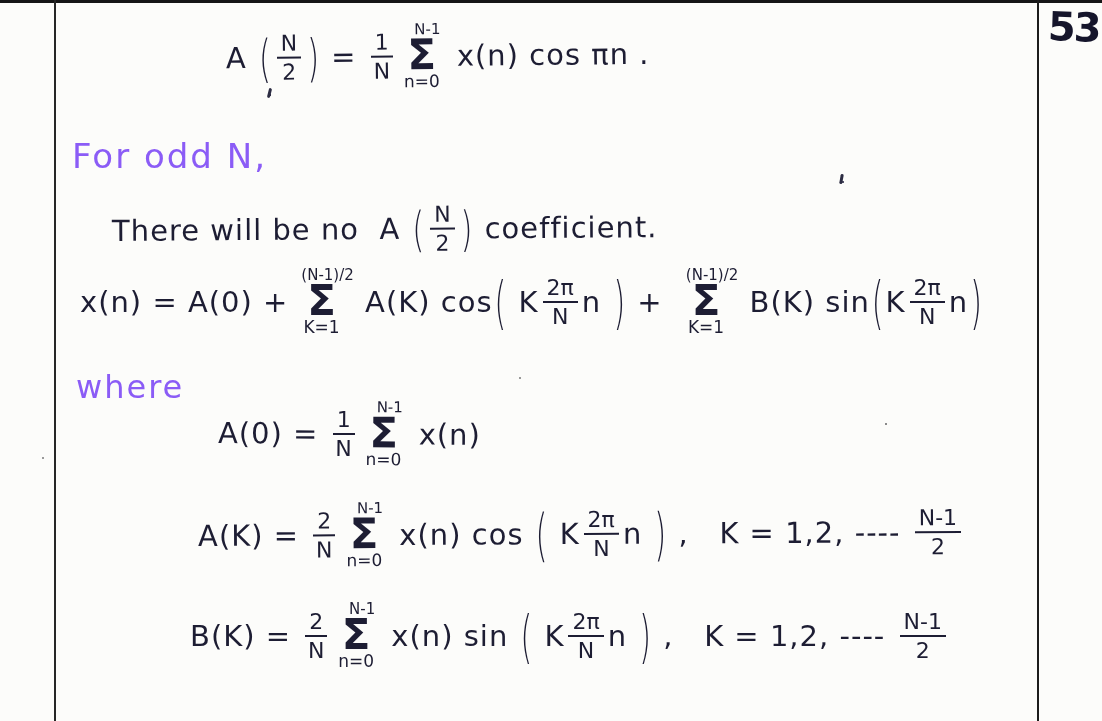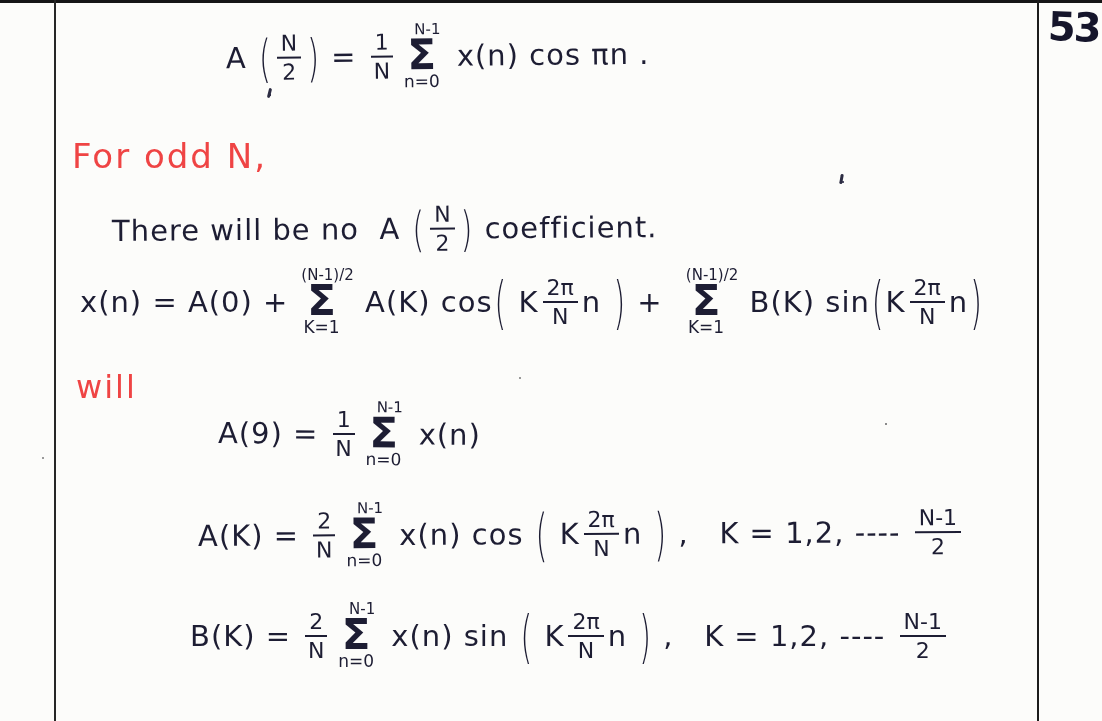--- a/index.html
+++ b/index.html
@@ -20,21 +20,21 @@
   }
   .rule { position:absolute; background:#161616; }
   .rule-top { left:0; top:0; width:1102px; height:3px; }
   .rule-left { left:54px; top:0; width:2px; height:721px; background:#262626; }
   .rule-right { left:1037px; top:0; width:2px; height:721px; background:#1c1c1c; }
   .page-num {
     position:absolute; left:1048px; top:4px;
     font-size:40px; font-weight:bold; letter-spacing:-2px; color:#15152b;
     transform:rotate(2deg);
   }
-  .handline { position:absolute; font-size:34px; letter-spacing:2px; white-space:pre; color:#ef4444; }
+  .handline { position:absolute; font-size:34px; letter-spacing:2px; white-space:pre; color:#8b5cf6; }
   .eq { position:absolute; display:flex; align-items:center; white-space:pre; }
   .mtxt { font-size:29px; letter-spacing:1px; }
   .mfrac { display:inline-flex; flex-direction:column; align-items:center; line-height:1.15;
            margin:0 4px; font-size:22px; vertical-align:middle; }
   .mnum { border-bottom:2.5px solid #1d1d33; padding:0 4px 1px; }
   .mden { padding-top:1px; }
   .msum { display:inline-flex; flex-direction:column; align-items:center; line-height:1; margin:0 7px; }
   .msum .mtop { font-size:15px; margin-bottom:-3px; white-space:nowrap; transform:translateX(6px); }
   .msum .msig { font-size:42px; font-weight:600; }
   .msum .mbot { font-size:17px; margin-top:-3px; white-space:nowrap; }
@@ -53,19 +53,19 @@
 <div class="tick" style="left:840px;top:174px;transform:rotate(10deg);"></div>
 
 <div class="eq" style="left:226px;top:22px;transform:rotate(-0.6deg);"><span class="mtxt">A </span><span class="mpar" style="transform: scaleY(1.7);">(</span><span class="mfrac"><span class="mnum">N</span><span class="mden">2</span></span><span class="mpar" style="transform: scaleY(1.7);">)</span><span class="mtxt"> = </span><span class="mfrac"><span class="mnum">1</span><span class="mden">N</span></span><span class="msum"><span class="mtop">N-1</span><span class="msig">Σ</span><span class="mbot">n=0</span></span><span class="mtxt"> x(n) cos πn .</span></div>
 
 <div class="handline" style="left:72px;top:136px;">For odd N,</div>
 
 <div class="eq" style="left:112px;top:202px;transform:rotate(-0.4deg);"><span class="mtxt">There will be no  A </span><span class="mpar" style="transform: scaleY(1.6);">(</span><span class="mfrac"><span class="mnum">N</span><span class="mden">2</span></span><span class="mpar" style="transform: scaleY(1.6);">)</span><span class="mtxt"> coefficient.</span></div>
 
 <div class="eq" style="left:80px;top:268px;"><span class="mtxt">x(n) = A(0) +</span><span class="msum"><span class="mtop">(N-1)/2</span><span class="msig">Σ</span><span class="mbot">K=1</span></span><span class="mtxt"> A(K) cos</span><span class="mpar" style="transform: scaleY(1.9);">(</span><span class="mtxt"> K</span><span class="mfrac"><span class="mnum">2π</span><span class="mden">N</span></span><span class="mtxt">n </span><span class="mpar" style="transform: scaleY(1.9);">)</span><span class="mtxt"> + </span><span class="msum"><span class="mtop">(N-1)/2</span><span class="msig">Σ</span><span class="mbot">K=1</span></span><span class="mtxt"> B(K) sin</span><span class="mpar" style="transform: scaleY(1.9);">(</span><span class="mtxt">K</span><span class="mfrac"><span class="mnum">2π</span><span class="mden">N</span></span><span class="mtxt">n</span><span class="mpar" style="transform: scaleY(1.9);">)</span></div>
 
-<div class="handline" style="left:76px;top:368px;font-size:32px;">will</div>
+<div class="handline" style="left:76px;top:368px;font-size:32px;">where</div>
 
-<div class="eq" style="left:218px;top:400px;transform:rotate(0.4deg);"><span class="mtxt">A(9) = </span><span class="mfrac"><span class="mnum">1</span><span class="mden">N</span></span><span class="msum"><span class="mtop">N-1</span><span class="msig">Σ</span><span class="mbot">n=0</span></span><span class="mtxt"> x(n)</span></div>
+<div class="eq" style="left:218px;top:400px;transform:rotate(0.4deg);"><span class="mtxt">A(0) = </span><span class="mfrac"><span class="mnum">1</span><span class="mden">N</span></span><span class="msum"><span class="mtop">N-1</span><span class="msig">Σ</span><span class="mbot">n=0</span></span><span class="mtxt"> x(n)</span></div>
 
 <div class="eq" style="left:198px;top:500px;transform:rotate(-0.3deg);"><span class="mtxt">A(K) = </span><span class="mfrac"><span class="mnum">2</span><span class="mden">N</span></span><span class="msum"><span class="mtop">N-1</span><span class="msig">Σ</span><span class="mbot">n=0</span></span><span class="mtxt"> x(n) cos </span><span class="mpar" style="transform: scaleY(1.9);">(</span><span class="mtxt"> K</span><span class="mfrac"><span class="mnum">2π</span><span class="mden">N</span></span><span class="mtxt">n </span><span class="mpar" style="transform: scaleY(1.9);">)</span><span class="mtxt"> ,   K = 1,2, ---- </span><span class="mfrac"><span class="mnum">N-1</span><span class="mden">2</span></span></div>
 
 <div class="eq" style="left:190px;top:602px;"><span class="mtxt">B(K) = </span><span class="mfrac"><span class="mnum">2</span><span class="mden">N</span></span><span class="msum"><span class="mtop">N-1</span><span class="msig">Σ</span><span class="mbot">n=0</span></span><span class="mtxt"> x(n) sin </span><span class="mpar" style="transform: scaleY(1.9);">(</span><span class="mtxt"> K</span><span class="mfrac"><span class="mnum">2π</span><span class="mden">N</span></span><span class="mtxt">n </span><span class="mpar" style="transform: scaleY(1.9);">)</span><span class="mtxt"> ,   K = 1,2, ---- </span><span class="mfrac"><span class="mnum">N-1</span><span class="mden">2</span></span></div>
 
 </body></html>

